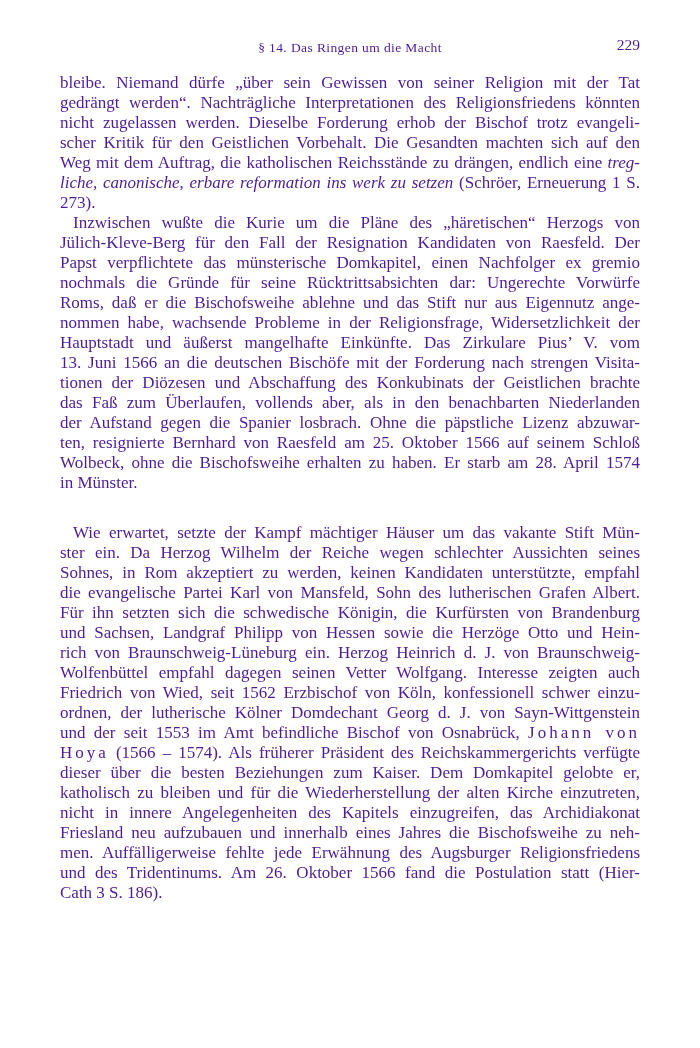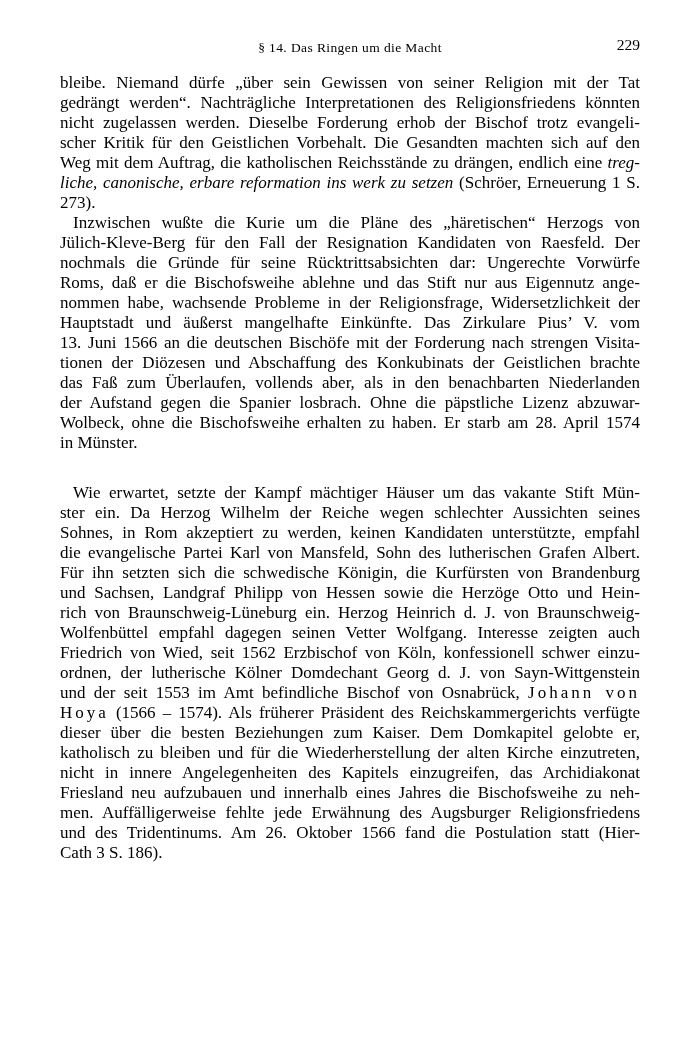--- a/index.html
+++ b/index.html
@@ -8,21 +8,21 @@
     width: 700px;
     height: 1048px;
     overflow: hidden;
     background: #ffffff;
   }
   .page {
     width: 580px;
     margin: 0 auto;
     padding-top: 38px;
     font-family: "Liberation Serif", "DejaVu Serif", serif;
-    color: #000000;
+    color: #4c1d95;
   }
   .header {
     position: relative;
     height: 20px;
     margin-bottom: 15px;
     font-size: 13.5px;
     line-height: 20px;
   }
   .header-title {
     display: block;
@@ -69,28 +69,30 @@
         <div class="line"><span>bleibe. Niemand dürfe „über sein Gewissen von seiner Religion mit der Tat</span></div>
         <div class="line"><span>gedrängt werden“. Nachträgliche Interpretationen des Religionsfriedens könnten</span></div>
         <div class="line"><span>nicht zugelassen werden. Dieselbe Forderung erhob der Bischof trotz evangeli-</span></div>
         <div class="line"><span>scher Kritik für den Geistlichen Vorbehalt. Die Gesandten machten sich auf den</span></div>
         <div class="line"><span>Weg mit dem Auftrag, die katholischen Reichsstände zu drängen, endlich eine </span><span class="italic">treg-</span></div>
         <div class="line"><span class="italic">liche, canonische, erbare reformation ins werk zu setzen</span><span> (Schröer, Erneuerung 1 S. 273).</span></div>
       </div>
       <div class="para indent">
         <div class="line"><span>Inzwischen wußte die Kurie um die Pläne des „häretischen“ Herzogs von</span></div>
         <div class="line"><span>Jülich-Kleve-Berg für den Fall der Resignation Kandidaten von Raesfeld. Der</span></div>
+        <div class="line"><span>Papst verpflichtete das münsterische Domkapitel, einen Nachfolger ex gremio</span></div>
         <div class="line"><span>nochmals die Gründe für seine Rücktrittsabsichten dar: Ungerechte Vorwürfe</span></div>
         <div class="line"><span>Roms, daß er die Bischofsweihe ablehne und das Stift nur aus Eigennutz ange-</span></div>
         <div class="line"><span>nommen habe, wachsende Probleme in der Religionsfrage, Widersetzlichkeit der</span></div>
         <div class="line"><span>Hauptstadt und äußerst mangelhafte Einkünfte. Das Zirkulare Pius’ V. vom</span></div>
         <div class="line"><span>13. Juni 1566 an die deutschen Bischöfe mit der Forderung nach strengen Visita-</span></div>
         <div class="line"><span>tionen der Diözesen und Abschaffung des Konkubinats der Geistlichen brachte</span></div>
         <div class="line"><span>das Faß zum Überlaufen, vollends aber, als in den benachbarten Niederlanden</span></div>
         <div class="line"><span>der Aufstand gegen die Spanier losbrach. Ohne die päpstliche Lizenz abzuwar-</span></div>
+        <div class="line"><span>ten, resignierte Bernhard von Raesfeld am 25. Oktober 1566 auf seinem Schloß</span></div>
         <div class="line"><span>Wolbeck, ohne die Bischofsweihe erhalten zu haben. Er starb am 28. April 1574</span></div>
         <div class="line last"><span>in Münster.</span></div>
       </div>
       <div class="para indent gap">
         <div class="line"><span>Wie erwartet, setzte der Kampf mächtiger Häuser um das vakante Stift Mün-</span></div>
         <div class="line"><span>ster ein. Da Herzog Wilhelm der Reiche wegen schlechter Aussichten seines</span></div>
         <div class="line"><span>Sohnes, in Rom akzeptiert zu werden, keinen Kandidaten unterstützte, empfahl</span></div>
         <div class="line"><span>die evangelische Partei Karl von Mansfeld, Sohn des lutherischen Grafen Albert.</span></div>
         <div class="line"><span>Für ihn setzten sich die schwedische Königin, die Kurfürsten von Brandenburg</span></div>
         <div class="line"><span>und Sachsen, Landgraf Philipp von Hessen sowie die Herzöge Otto und Hein-</span></div>

